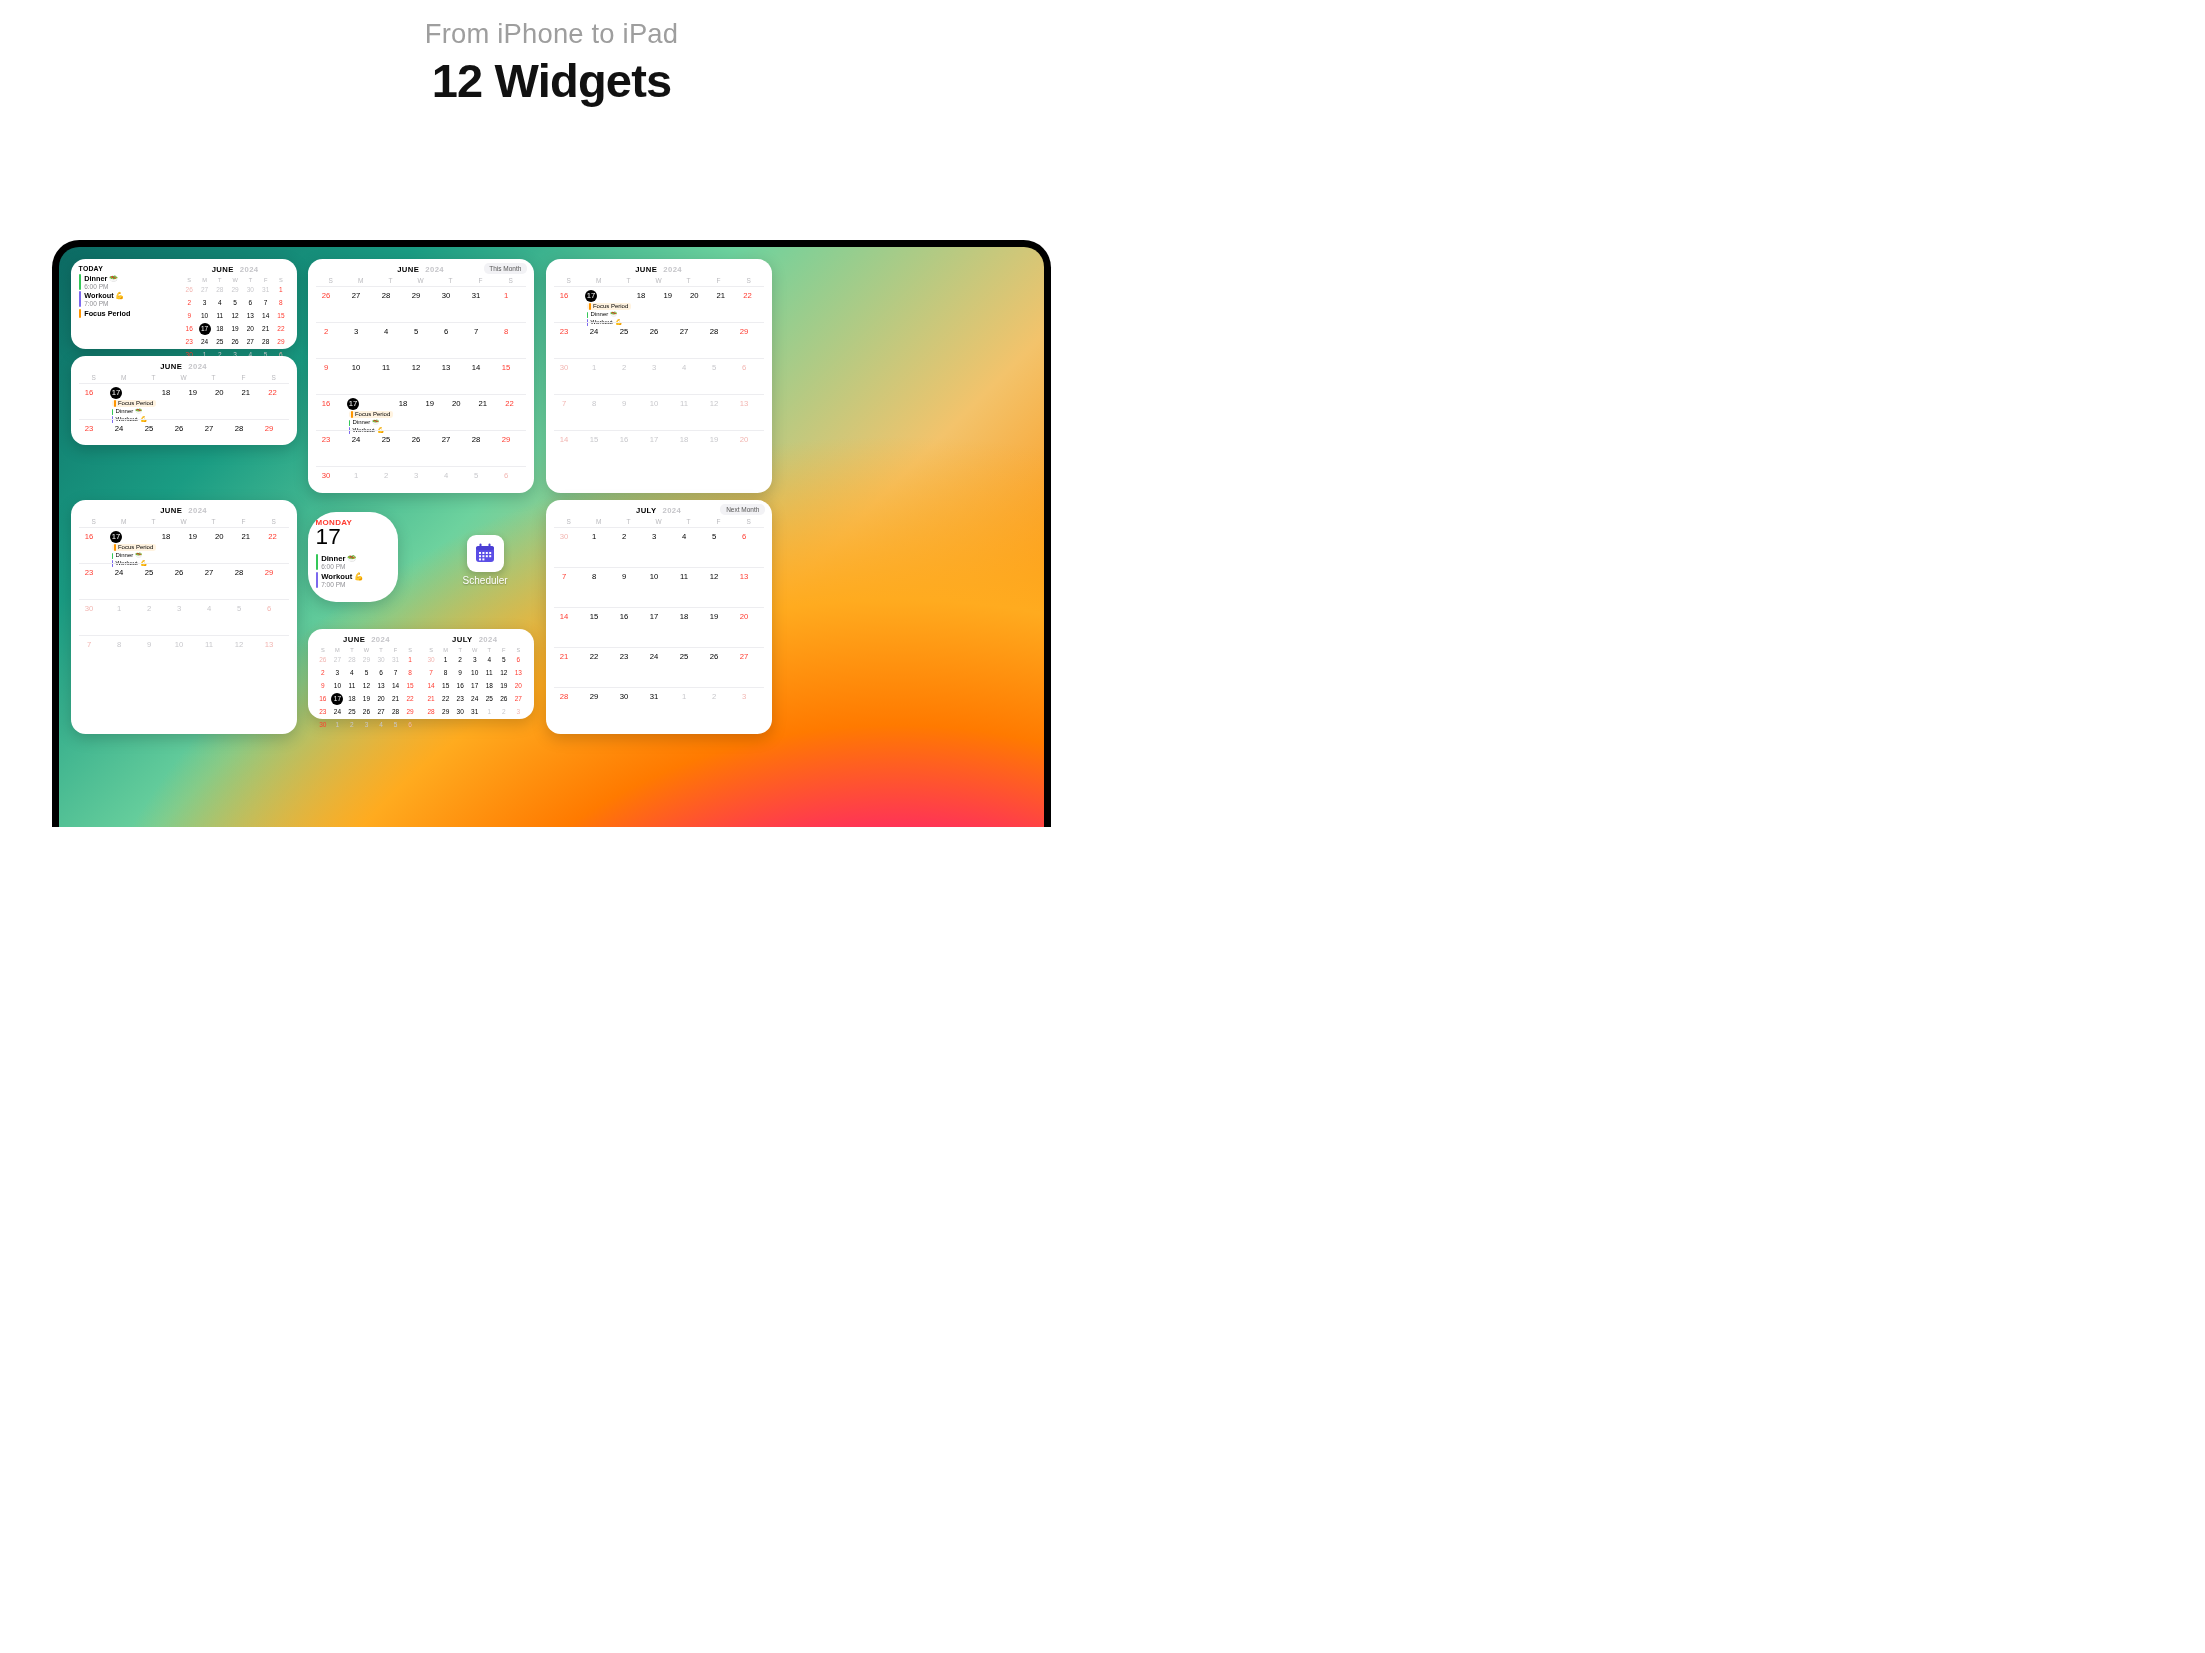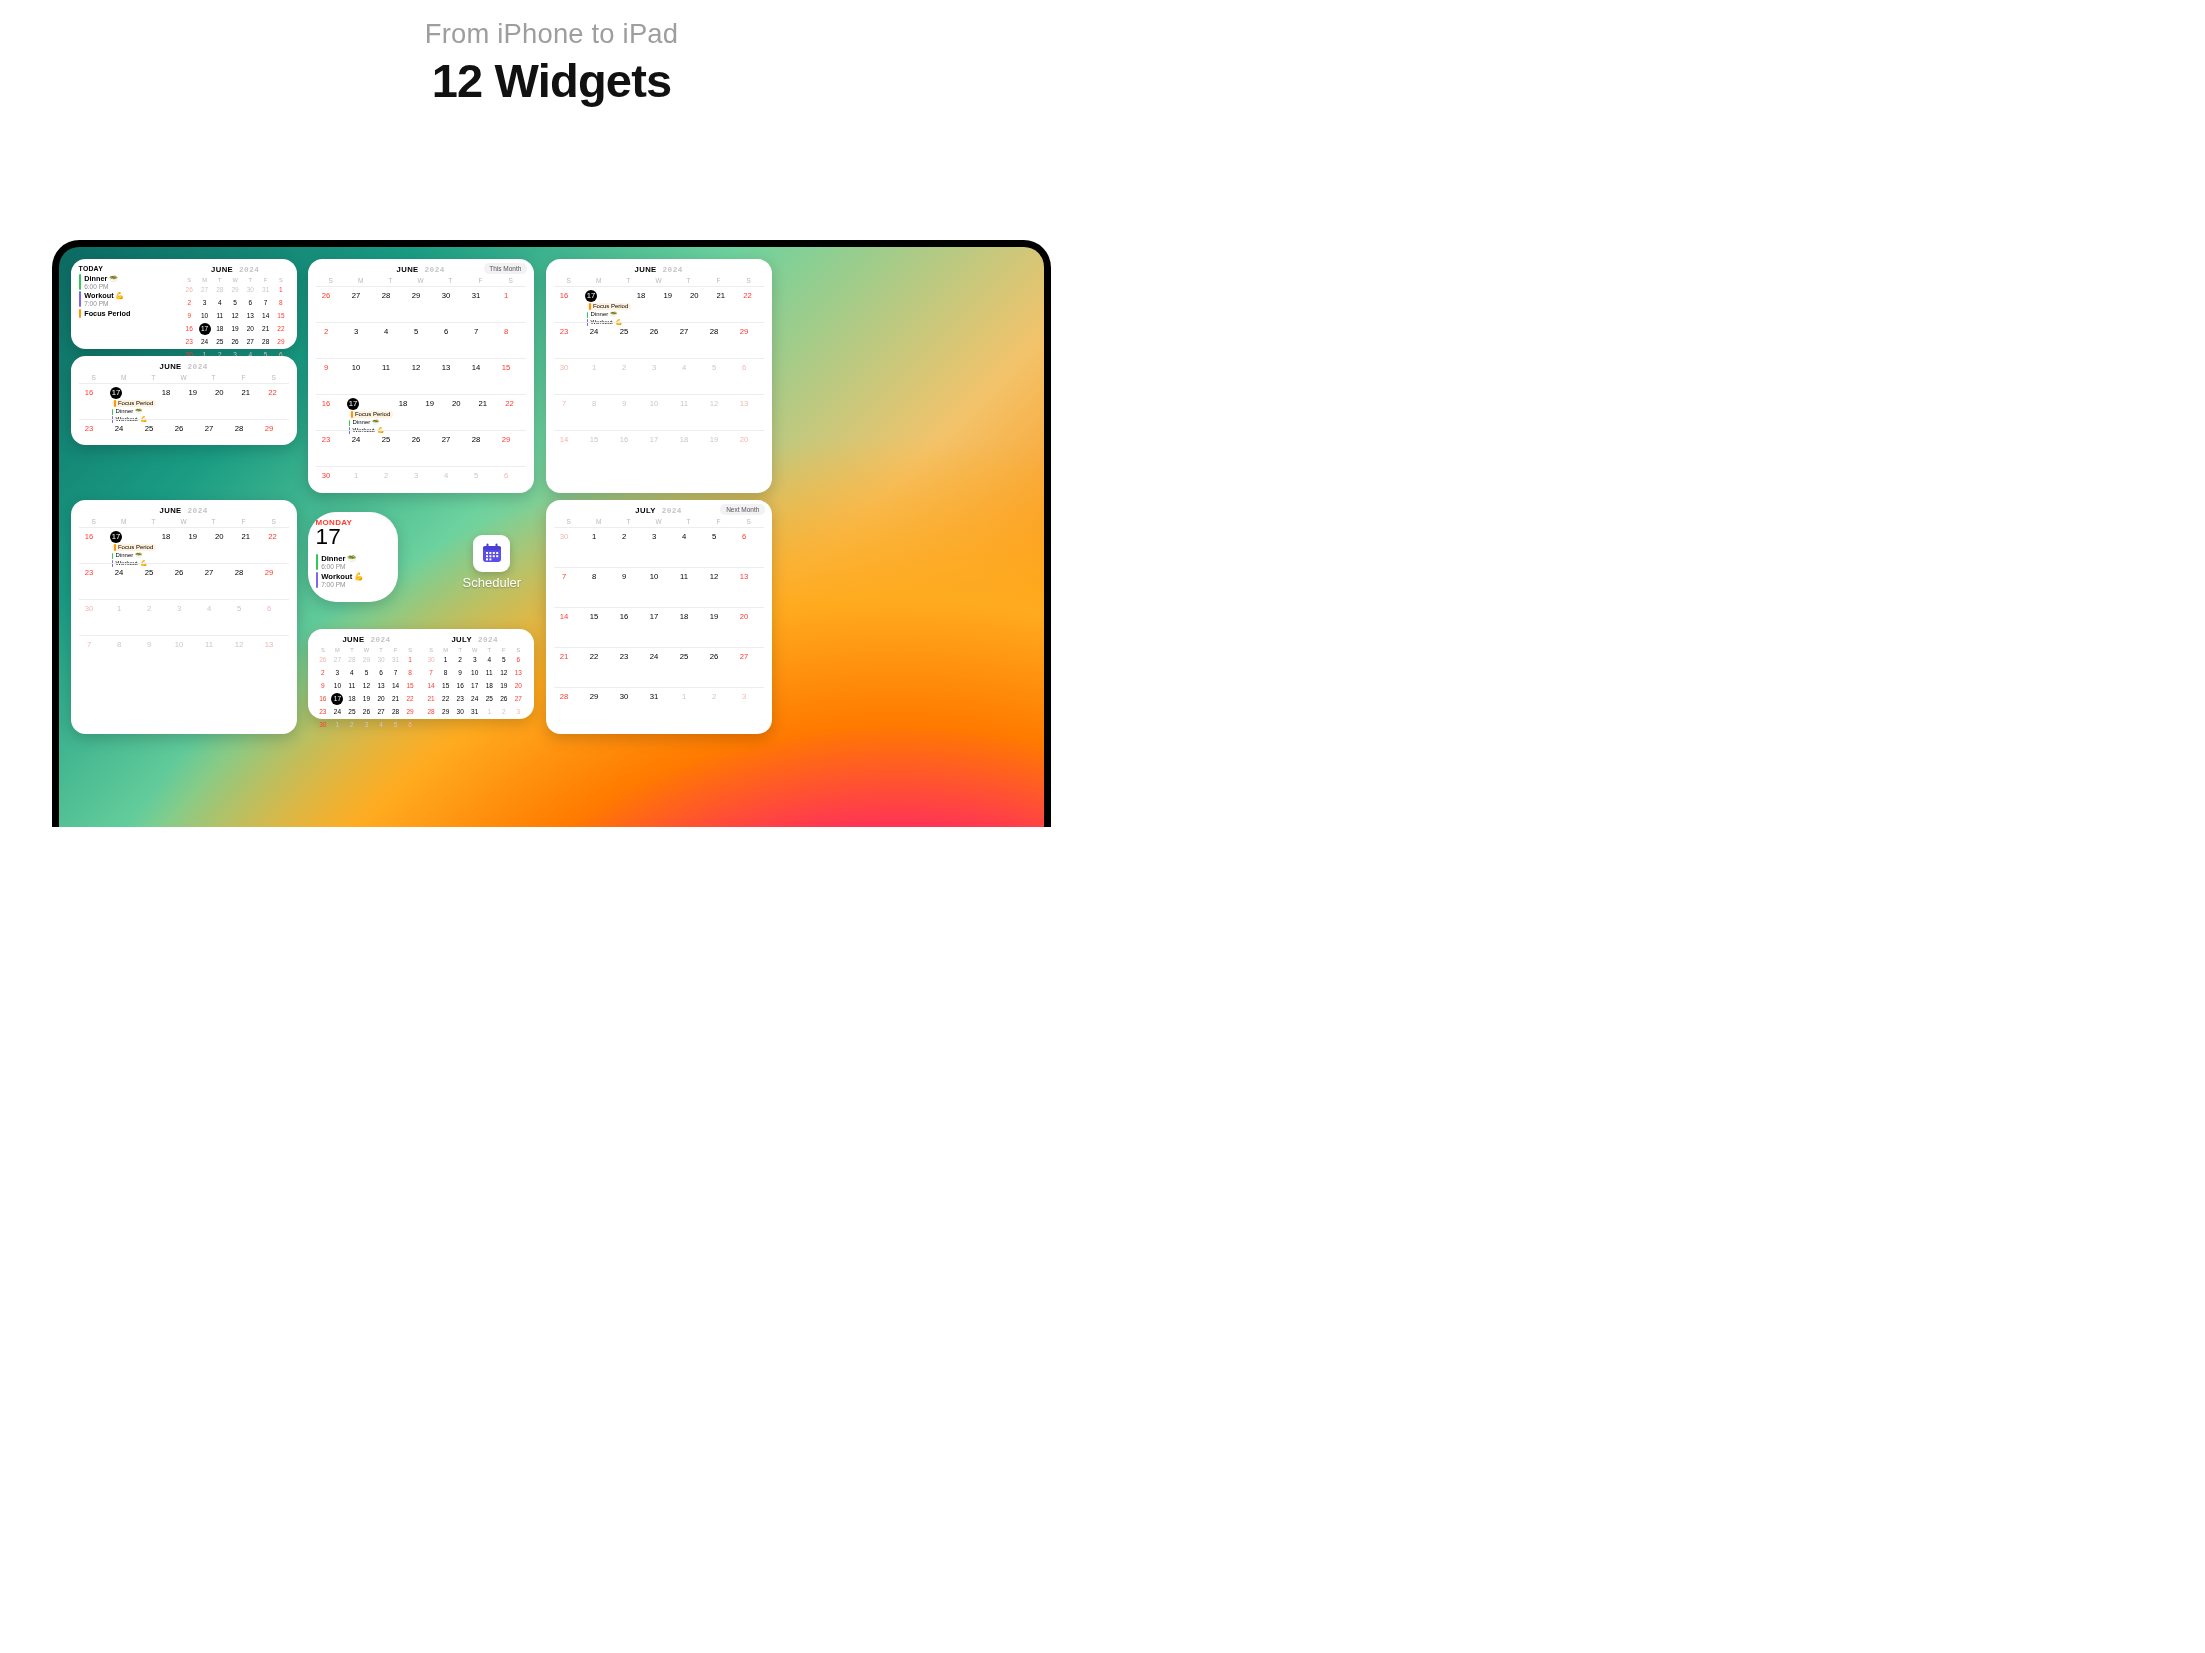--- a/index.html
+++ b/index.html
@@ -25,21 +25,21 @@
   .screen::after{content:"";position:absolute;left:50%;transform:translateX(-50%);bottom:1.6px;width:13px;height:3.2px;display:flex;}
   .dots{position:absolute;left:50%;transform:translateX(-50%);bottom:1.6px;display:flex;gap:4.8px;}
   .dots span{width:4px;height:4px;border-radius:50%;background:rgba(255,255,255,.45);}
   .dots span.active{background:#fff;}
 
   .canvas{position:absolute;inset:11.3px 11.3px 0 11.3px;}
   .widget{position:absolute;background:#fff;border-radius:14.5px;box-shadow:0 4.8px 14.5px rgba(0,0,0,.18);padding:6.5px 8px 4.8px 8px;color:#000;}
   .w-tag{position:absolute;top:4.8px;right:6.5px;background:#f2f2f5;color:#555;font-size:6.5px;padding:1.6px 5.7px;border-radius:4.8px;font-weight:500;}
 
   .w-title{font-size:7.7px;font-weight:700;color:#000;text-align:center;letter-spacing:0.4px;margin-bottom:3.2px;}
-  .w-title .yr{color:#c5c5c9;font-weight:600;margin-left:6px;font-family:Liberation Mono, monospace;}
+  .w-title .yr{color:#c5c5c9;font-weight:600;margin-left:6px;}
   .dow{display:grid;grid-template-columns:repeat(7,1fr);text-align:center;font-size:6.5px;color:#b9b9bd;padding:0 0 1.6px 0;}
   .dow span:first-child,.dow span:last-child{} 
   .row{display:grid;grid-template-columns:repeat(7,1fr);text-align:center;}
   .cell{position:relative;font-size:7.3px;padding:2.4px 0 0.8px 0;border-top:0.8px solid #f0f0f2;}
   .cell.nobt{border-top:none;}
   .cell.padm{color:#c8c8cc;}
   .cell.we{color:var(--red);}
   .cell.we.padm{color:#f2b6b2;}
   .cell .n{display:inline-block;min-width:11.3px;line-height:11.3px;border-radius:50%;}
   .cell.today .n{background:#000;color:#fff;width:12px;height:12px;line-height:12px;}
@@ -63,21 +63,21 @@
   .day-widget .dw-weekday{font-size:8px;font-weight:700;color:var(--red);letter-spacing:0.3px;}
   .day-widget .dw-num{font-size:22.6px;font-weight:500;line-height:1;margin:-0.8px 0 4.8px 0;}
   .day-widget .it{display:flex;gap:3.2px;margin:2.4px 0;}
   .day-widget .it .st{width:2.4px;border-radius:1.6px;align-self:stretch;}
   .day-widget .name{font-weight:600;font-size:7.7px;}
   .day-widget .sub{font-size:6.5px;color:#8e8e93;}
 
   .app-icon{position:absolute;display:flex;flex-direction:column;align-items:center;gap:3.2px;}
   .app-icon .ic{width:37px;height:37px;border-radius:9px;background:#fff;display:flex;align-items:center;justify-content:center;box-shadow:0 3.2px 8px rgba(0,0,0,.2);}
   .app-icon .ic svg{width:24px;height:24px;}
-  .app-icon .lbl{font-size:13px;color:#fff;text-shadow:0 0.8px 1.6px rgba(0,0,0,.3);text-align:center;}
+  .app-icon .lbl{font-size:10px;color:#fff;text-shadow:0 0.8px 1.6px rgba(0,0,0,.3);text-align:center;}
 
   .biggrid .row{grid-auto-rows:1fr;}
   .biggrid .cell{padding-top:3.2px;border-top:0.8px solid #ededf0;height:var(--rh,26px);font-size:7.7px;text-align:left;padding-left:4.8px;}
   .biggrid .cell .n{text-align:center;}
   .biggrid .cell.today{text-align:left;}
   .biggrid .cell.today .n{}
 </style>
 </head>
 <body>
 

